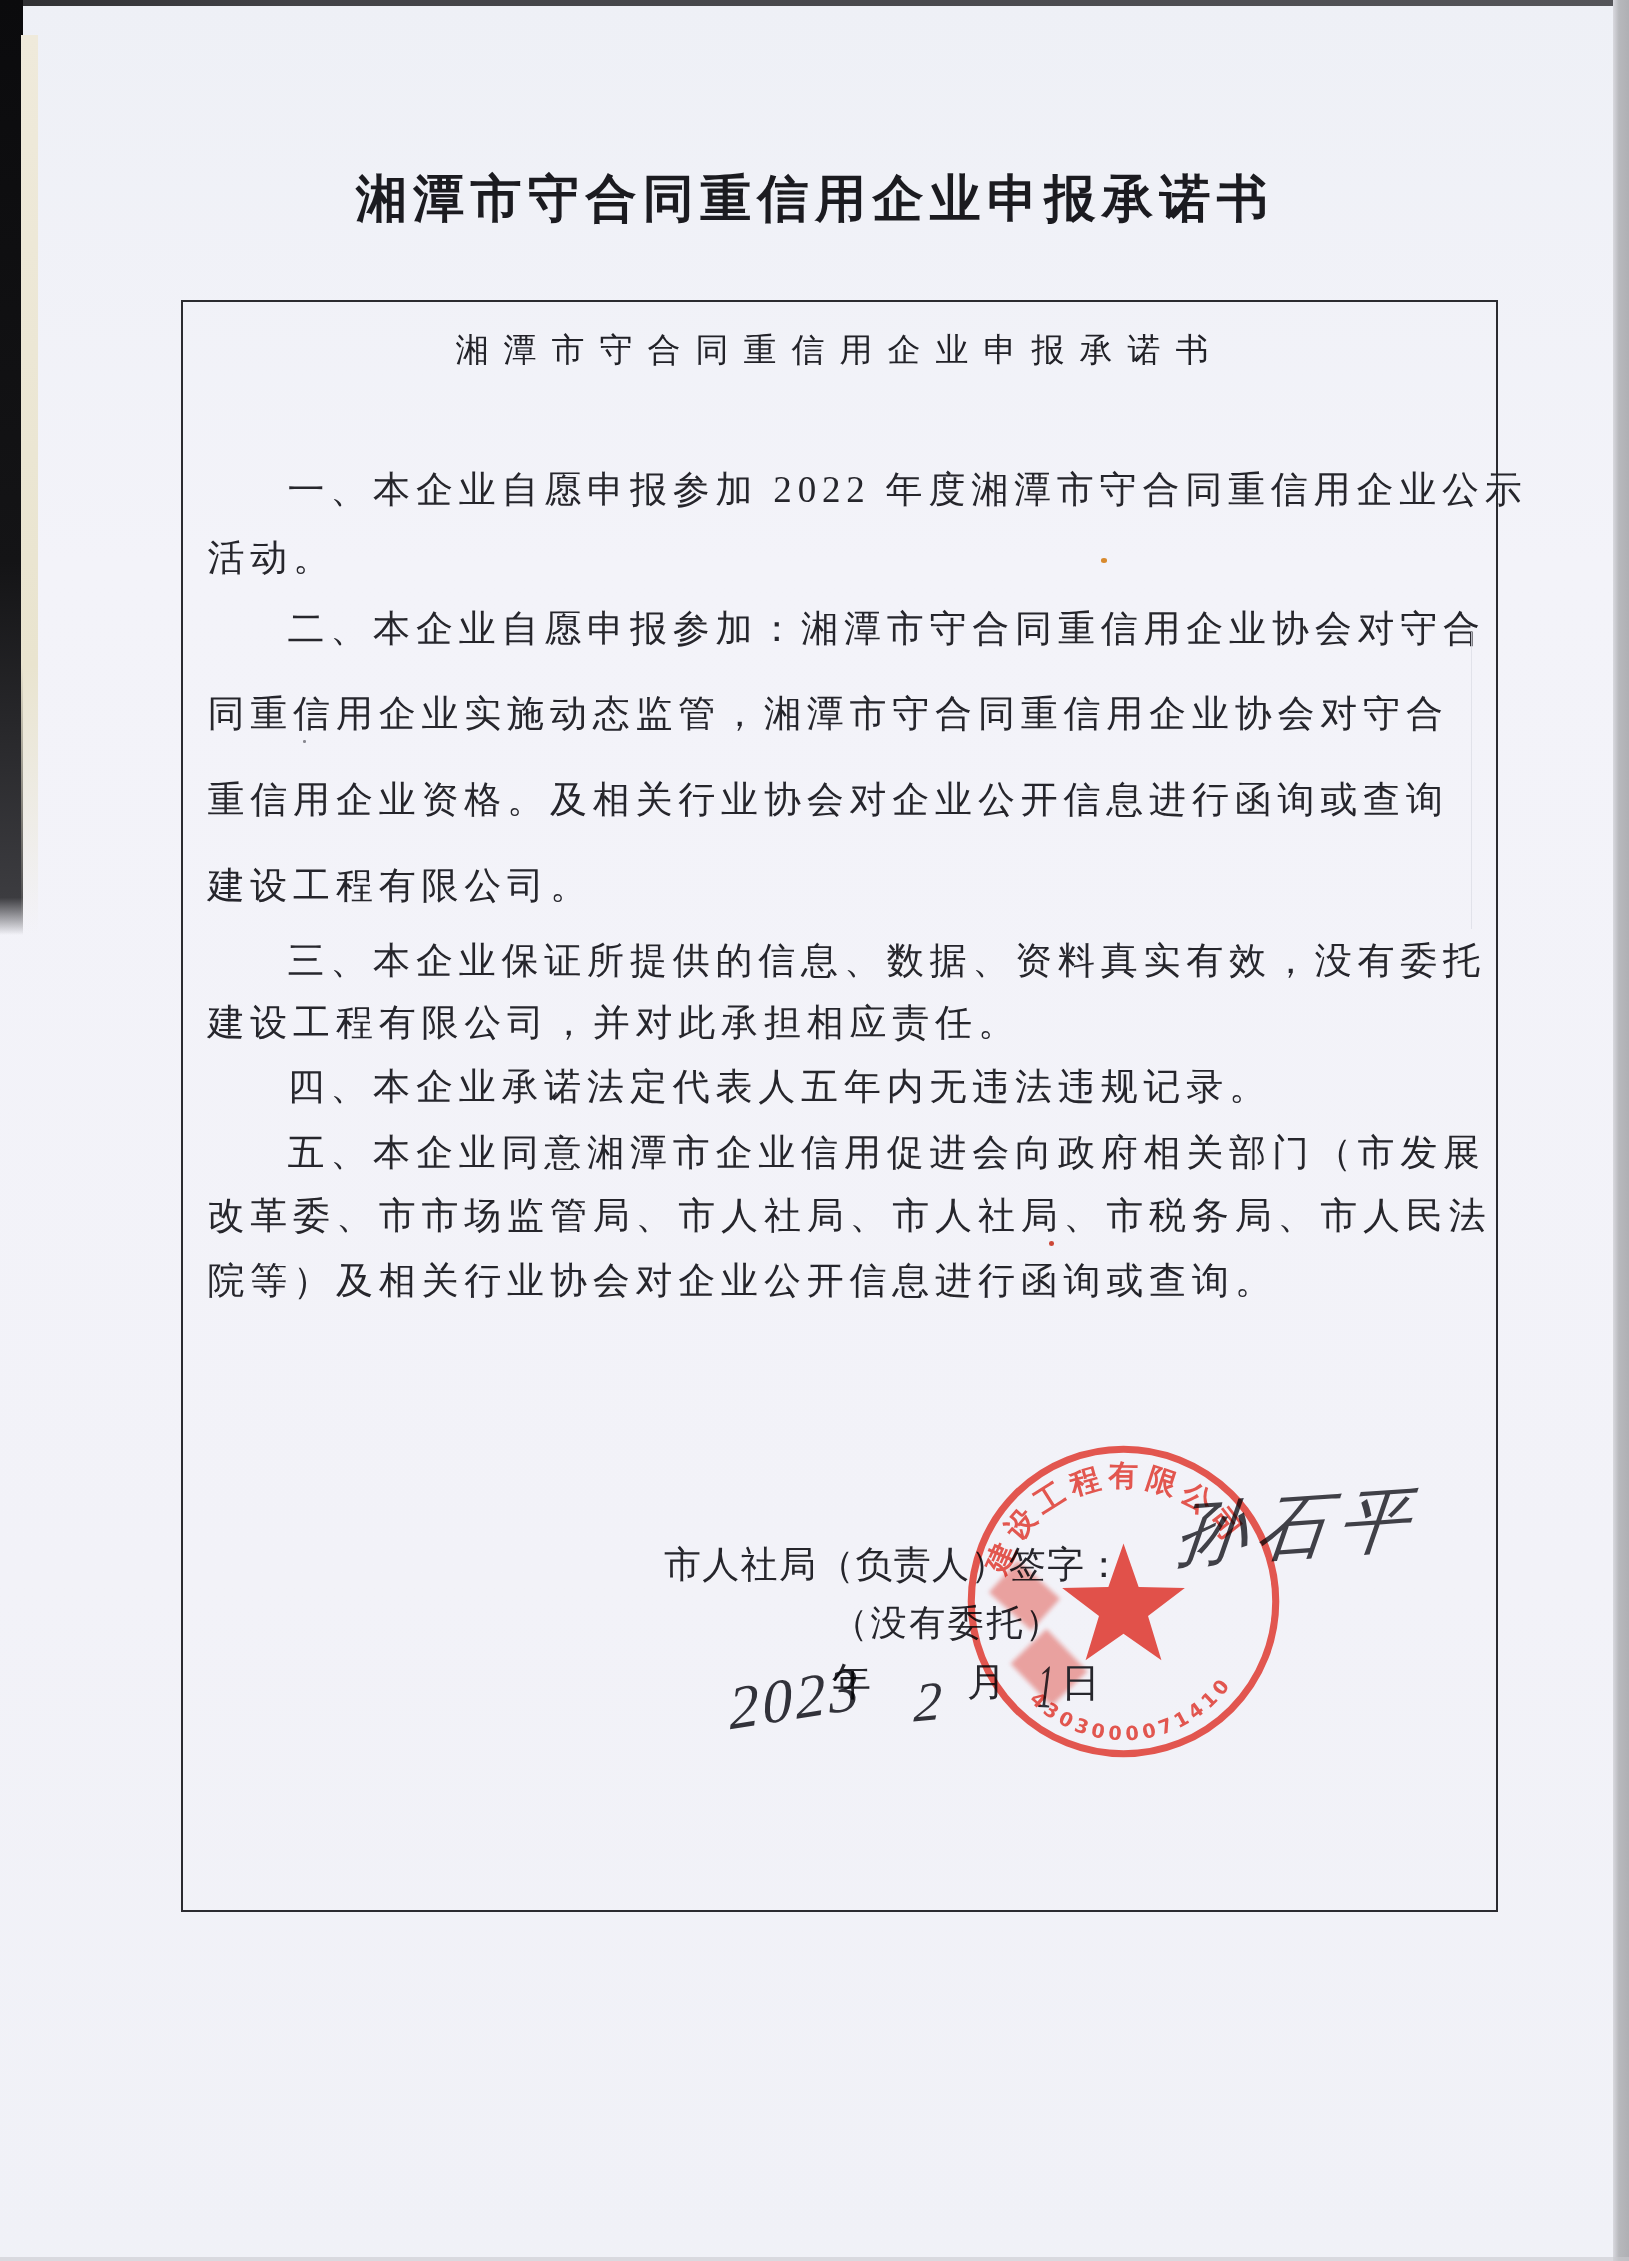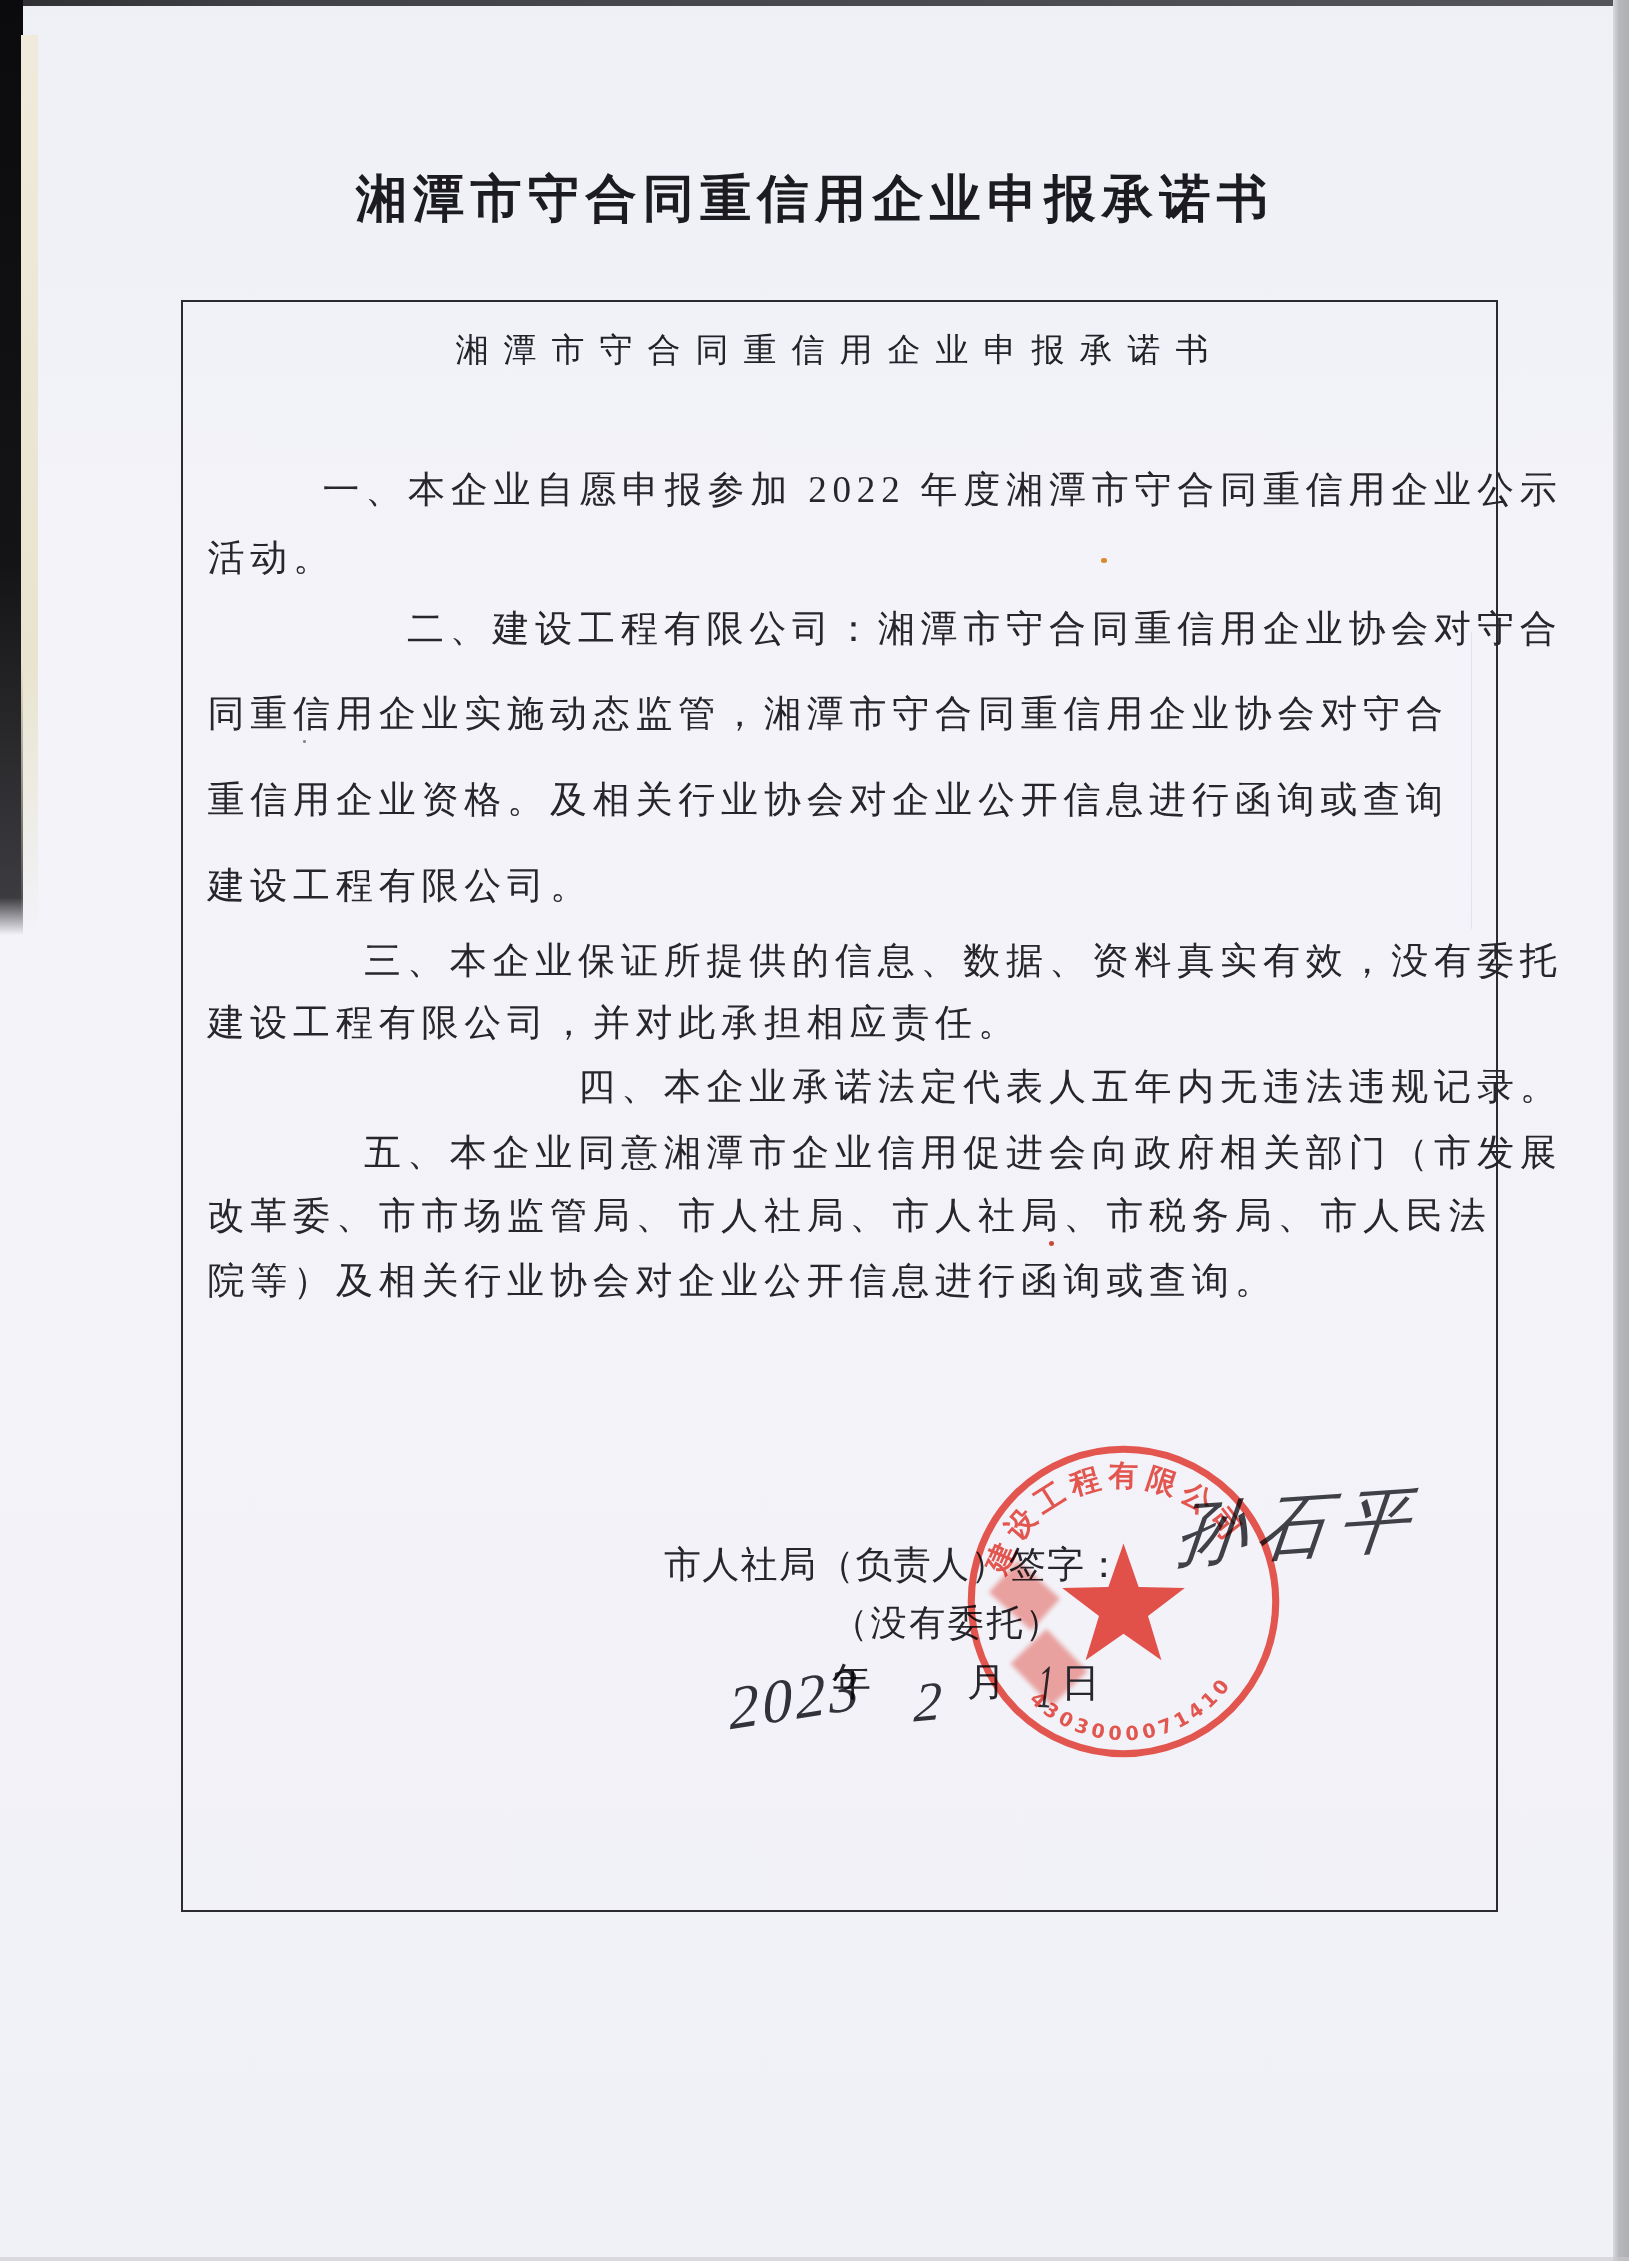--- a/index.html
+++ b/index.html
@@ -40,21 +40,21 @@
   .box-title{
     position:absolute;left:0;top:26px;width:100%;
     text-align:center;font-size:33px;letter-spacing:15px;color:#222228;
     white-space:nowrap;
   }
   .bodyline{
     position:absolute;left:24.5px;width:1275px;
     font-size:37px;letter-spacing:5.8px;line-height:46px;
     white-space:nowrap;color:#26262c;
   }
-  .indent{padding-left:80px;text-align:right;}
+  .indent{padding-left:80px;}
 
   .sig-label{position:absolute;left:664px;top:1540px;font-size:37px;letter-spacing:1.3px;color:#26262c;white-space:nowrap;}
   .seal-caption{position:absolute;left:832px;top:1599px;font-size:36px;letter-spacing:2.6px;color:#26262c;white-space:nowrap;}
   .date-print{position:absolute;font-size:39px;color:#26262c;}
   .year-label{left:832px;top:1655px;}
   .month-label{left:967px;top:1655px;}
   .day-label{left:1061px;top:1656px;z-index:4;}
 
   
   .hw{position:absolute;font-style:italic;color:#34343b;mix-blend-mode:multiply;z-index:4;white-space:nowrap;}
@@ -82,21 +82,21 @@
 
   <div class="cbox">
     <div class="box-title">湘潭市守合同重信用企业申报承诺书</div>
 
     <div>
       <div class="bodyline indent" style="top:165px">一、本企业自愿申报参加 2022 年度湘潭市守合同重信用企业公示</div>
       <div class="bodyline" style="top:233px">活动。</div>
     </div>
 
     <div>
-      <div class="bodyline indent" style="top:304px">二、建设工程有限公司：湘潭市守合同重信用企业协会对守合</div>
+      <div class="bodyline indent" style="top:304px">二、本企业自愿申报参加：湘潭市守合同重信用企业协会对守合</div>
       <div class="bodyline" style="top:389px">同重信用企业实施动态监管，湘潭市守合同重信用企业协会对守合</div>
       <div class="bodyline" style="top:475px">重信用企业资格。及相关行业协会对企业公开信息进行函询或查询</div>
       <div class="bodyline" style="top:561px">建设工程有限公司。</div>
     </div>
 
     <div>
       <div class="bodyline indent" style="top:636px">三、本企业保证所提供的信息、数据、资料真实有效，没有委托</div>
       <div class="bodyline" style="top:698px">建设工程有限公司，并对此承担相应责任。</div>
     </div>
 

